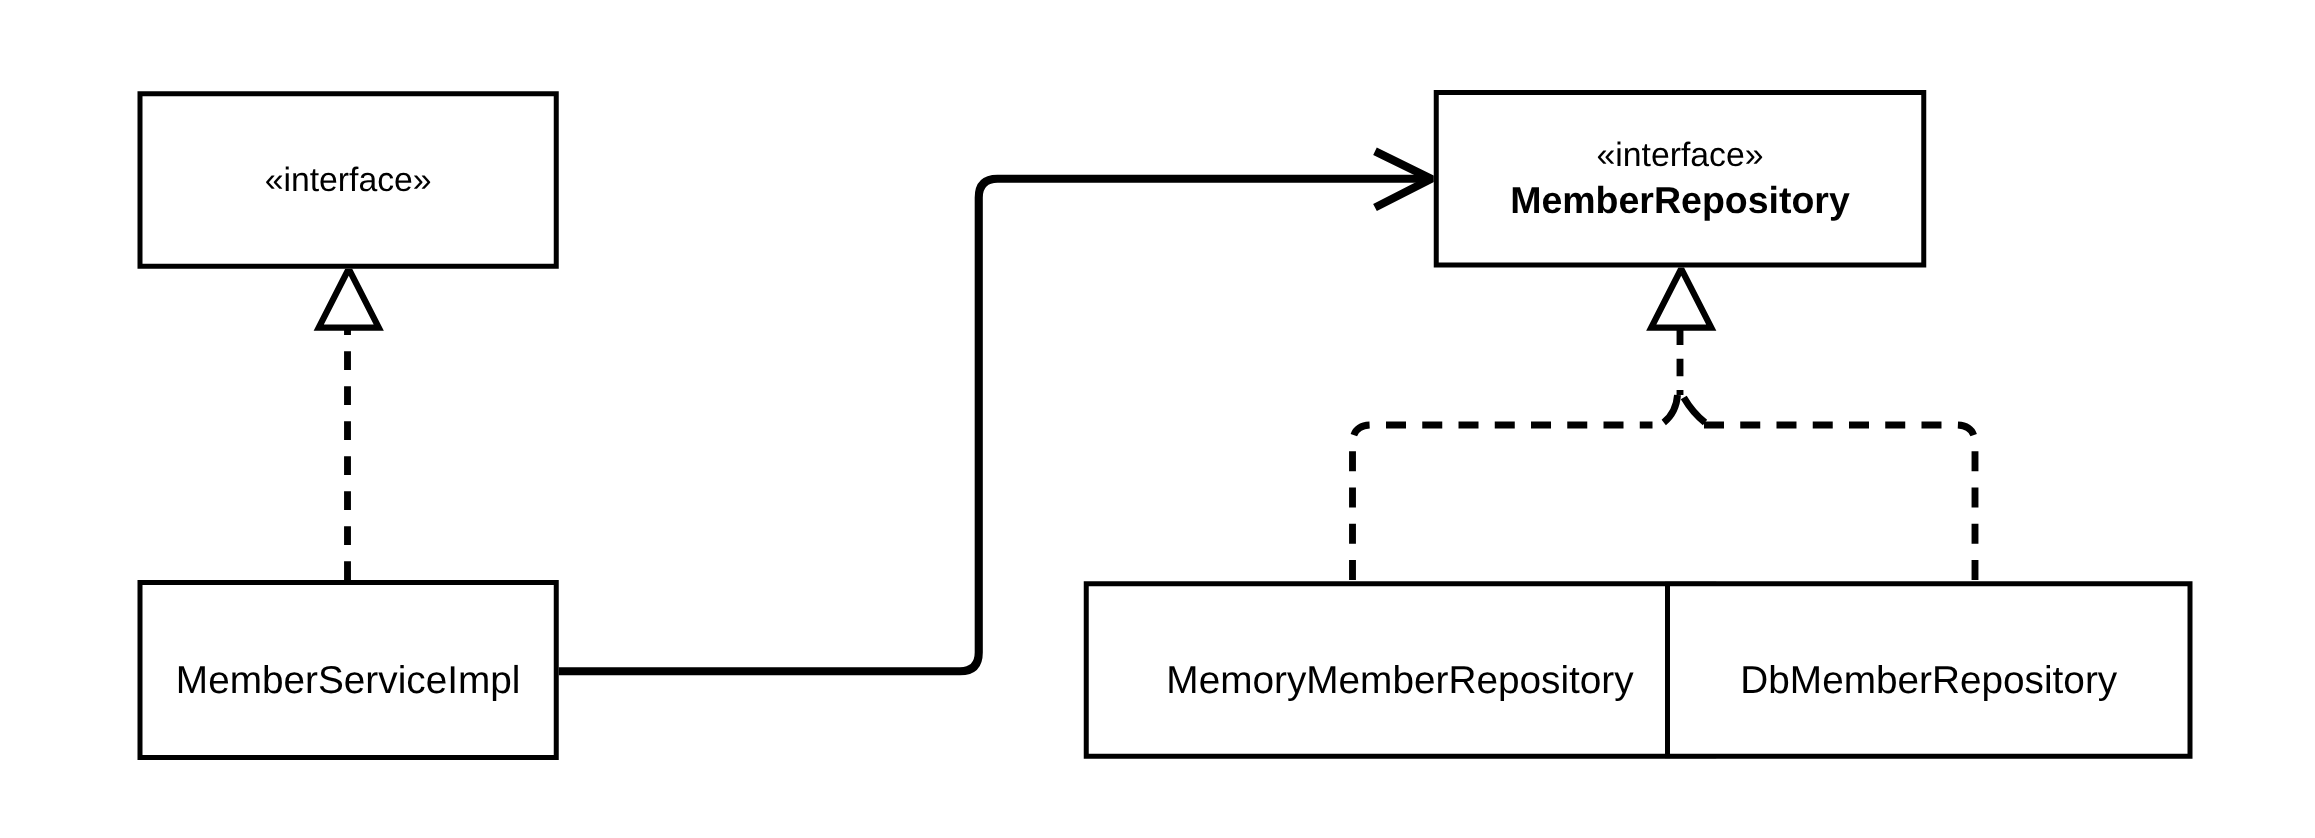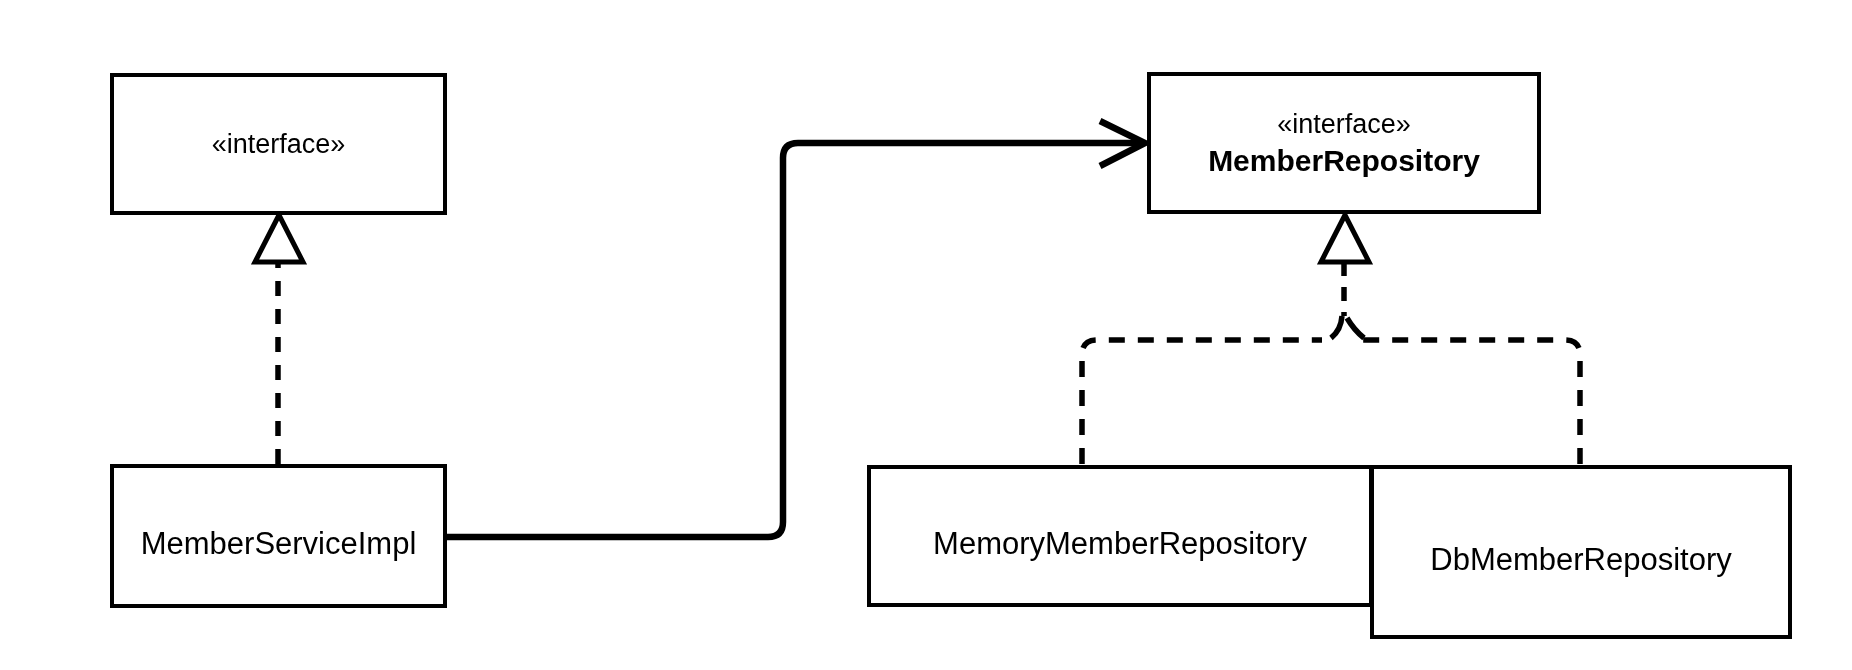--- a/index.html
+++ b/index.html
@@ -51,21 +51,21 @@
     font-weight: 400;
     line-height: 38px;
     white-space: nowrap;
     margin-top: 16px;
   }
   
   #box-member-service        { left: 110px;  top: 73px;  width: 337px; height: 142px; }
   #box-member-repository     { left: 1147px; top: 72px;  width: 394px; height: 142px; }
   #box-member-service-impl   { left: 110px;  top: 464px; width: 337px; height: 144px; }
   #box-memory-member-repo    { left: 867px;  top: 465px; width: 506px; height: 142px; }
-  #box-db-member-repo        { left: 1370px; top: 465px; width: 422px; height: 174px; }
+  #box-db-member-repo        { left: 1332px; top: 465px; width: 422px; height: 142px; }
 </style>
 </head>
 <body>
 
 <div id="canvas">
 
   <svg id="edges" viewBox="0 0 1852 670" xmlns="http://www.w3.org/2000/svg">
 
     
     <path d="M 278 464 V 262" fill="none" stroke="#000000" stroke-width="5.5" stroke-dasharray="15 13"></path>

